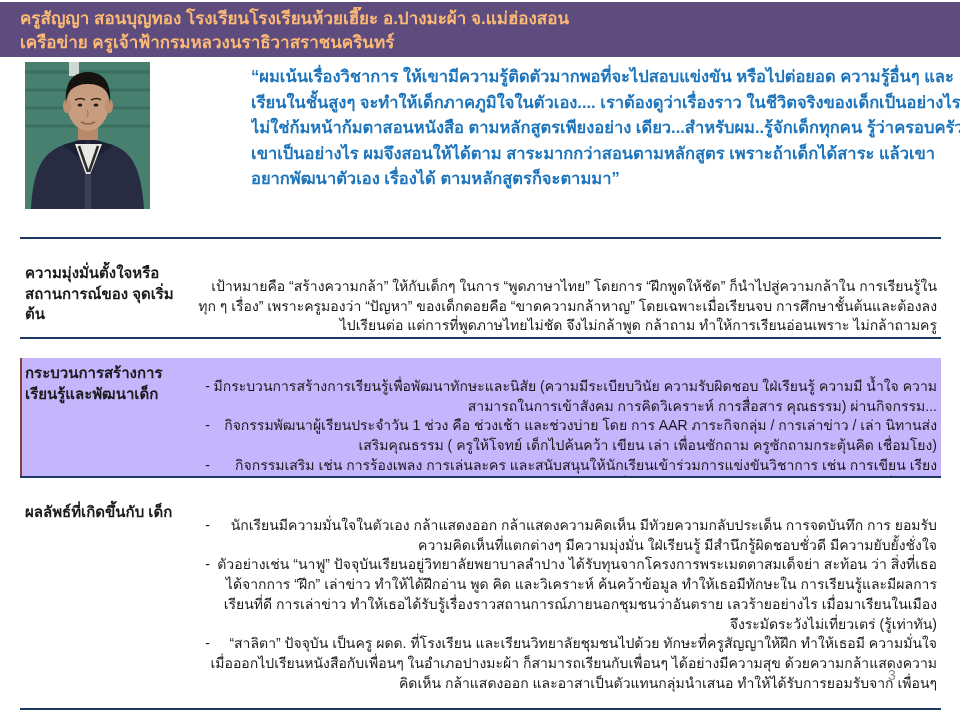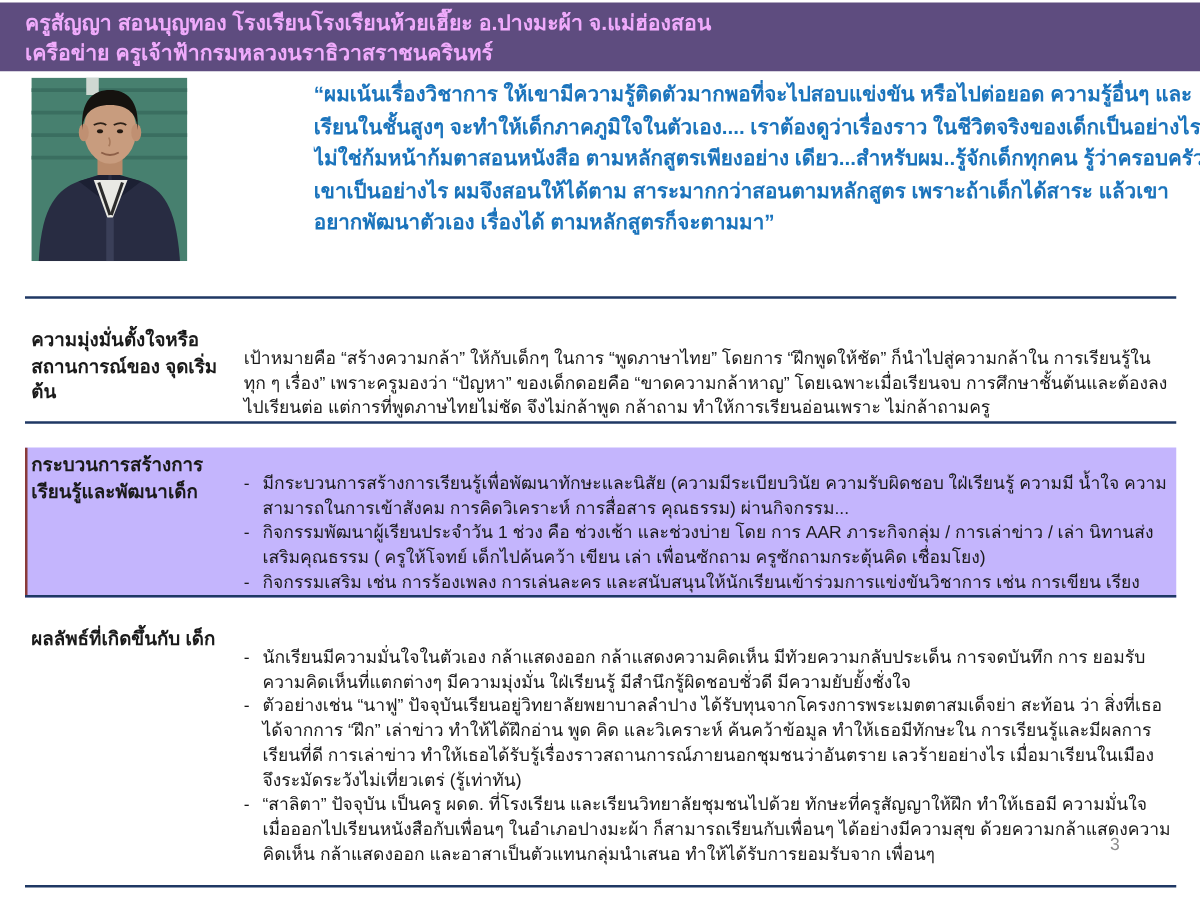--- a/index.html
+++ b/index.html
@@ -7,21 +7,21 @@
     width:960px; height:720px; position:relative; overflow:hidden;
     background:#ffffff;
     font-family:"Liberation Sans","DejaVu Sans",sans-serif;
     color:#1a1a1a;
   }
   .slide { position:absolute; inset:0; background:#ffffff; }
 
   
   .header-band {
     position:absolute; top:2px; left:0; width:960px; height:55px;
-    background:#5E4C7F; color:#f0abfc; box-sizing:border-box;
+    background:#5E4C7F; color:#fdba74; box-sizing:border-box;
     padding:5px 14px 0 20px; font-weight:bold; font-size:17px; line-height:24px;
   }
   .header-band .hl { white-space:nowrap; overflow:hidden; }
 
   
   .photo {
     position:absolute; left:25px; top:62px; width:125px; height:147px;
     overflow:hidden;
   }
 
@@ -48,21 +48,21 @@
   .t-row.alt .edge {
     position:absolute; left:0; top:0; bottom:0; width:2px; background:#8A3B39;
   }
   .t-head {
     flex:0 0 165px; width:165px; box-sizing:border-box;
     font-weight:bold; font-size:15px; line-height:20.5px;
     padding:5px 6px 0 5px;
   }
   .t-body {
     flex:1; box-sizing:border-box;
-    padding:19px 4px 0 10px; font-size:14px; line-height:19.7px;
+    padding:19px 4px 0 10px; font-size:14px; line-height:19.7px;text-align:right;
   }
   .bullet { display:flex; }
   .bullet .dash { flex:0 0 15px; }
 
   
   .page-num {
     position:absolute; left:888px; top:667px;
     font-size:14px; color:#8a8a8a;
   }
 </style>

